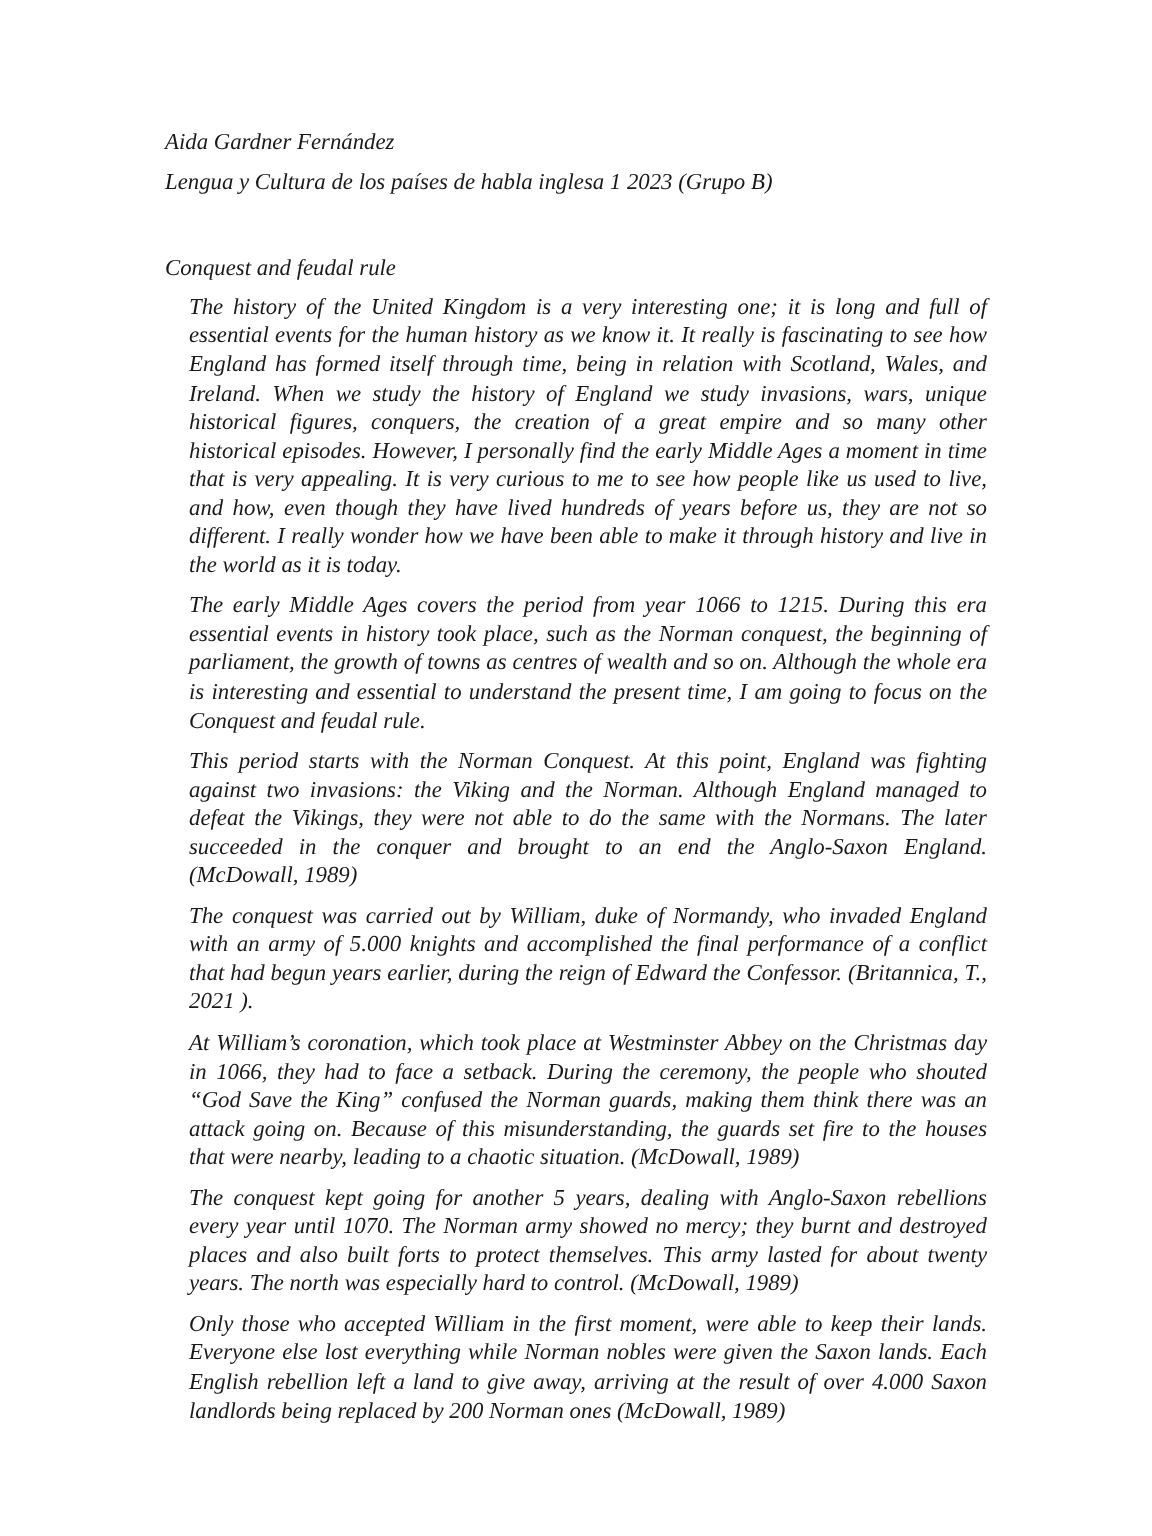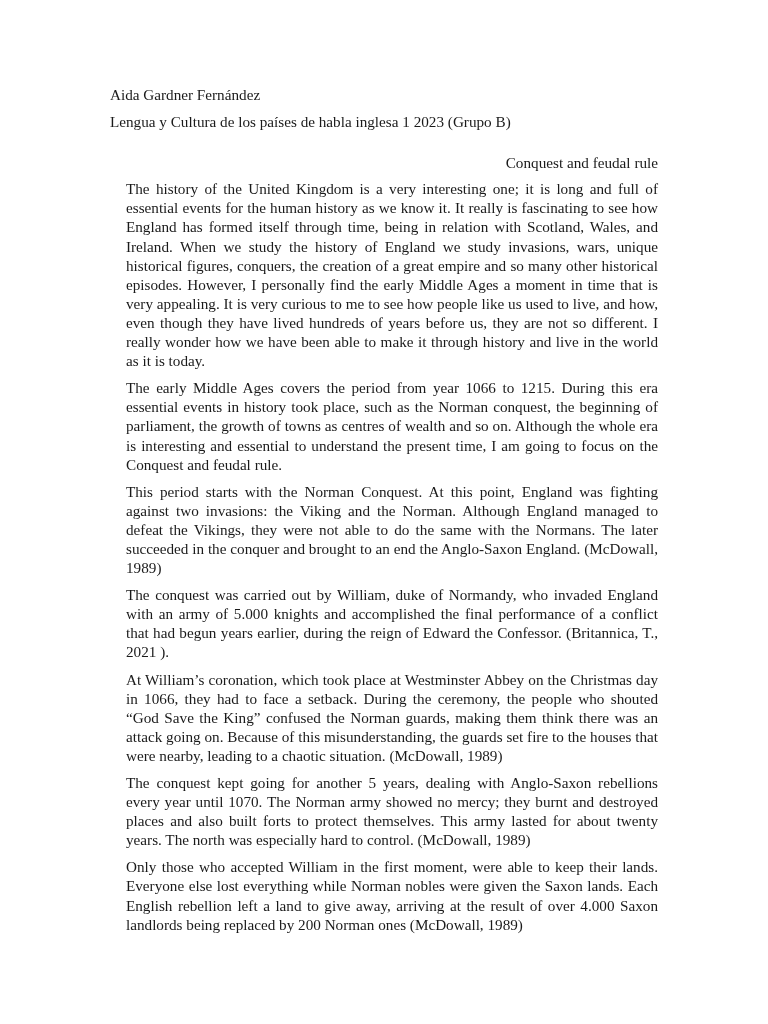--- a/index.html
+++ b/index.html
@@ -15,30 +15,31 @@
     }
     .page {
       position: absolute;
       left: 110px;
       top: 85px;
       width: 548px;
       font-family: "Liberation Serif", serif;
       font-size: 15.2px;
       line-height: 19.1px;
       color: #1a1a1a;
+      font-style: italic;
     }
     .header-line {
       margin: 0 0 8px 0;
       white-space: nowrap;
     }
     .header-line.course {
-      margin-bottom: 22px;
+      margin-bottom: 38px;
     }
     .title {
-      text-align: right;
+      text-align: left;
       margin: 0 0 7px 0;
     }
     .para {
       margin: 0 0 8px 16px;
       text-align: justify;
     }
   </style>
 </head>
 <body>
 

